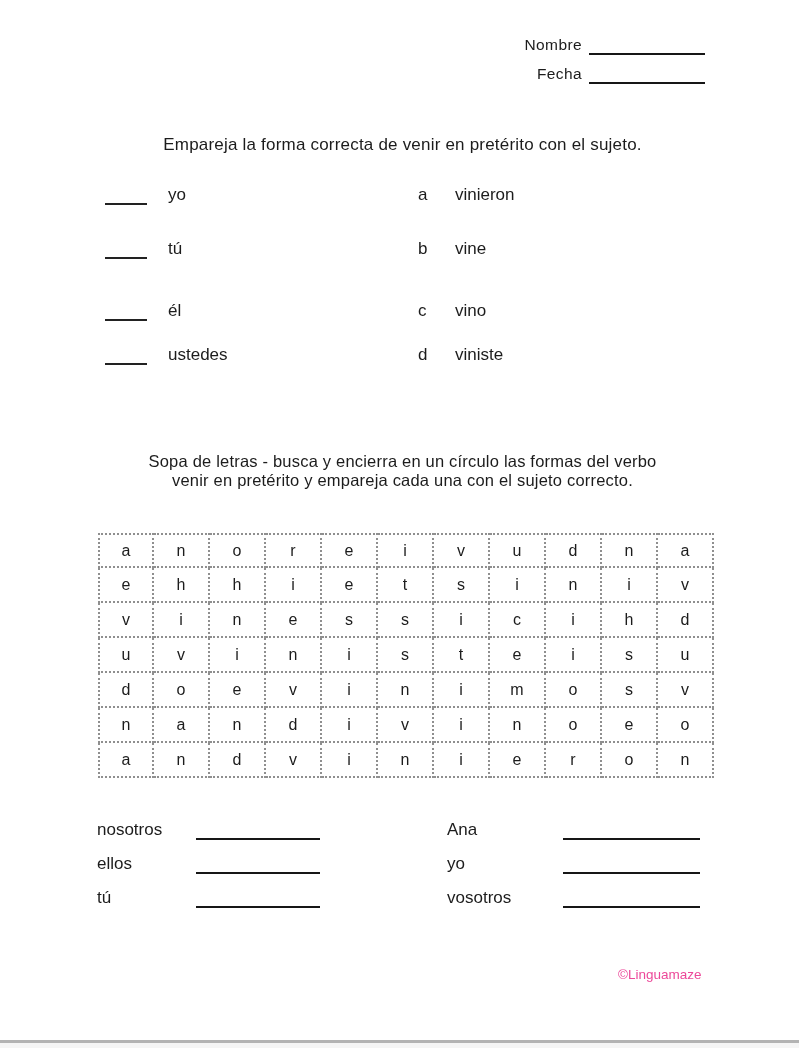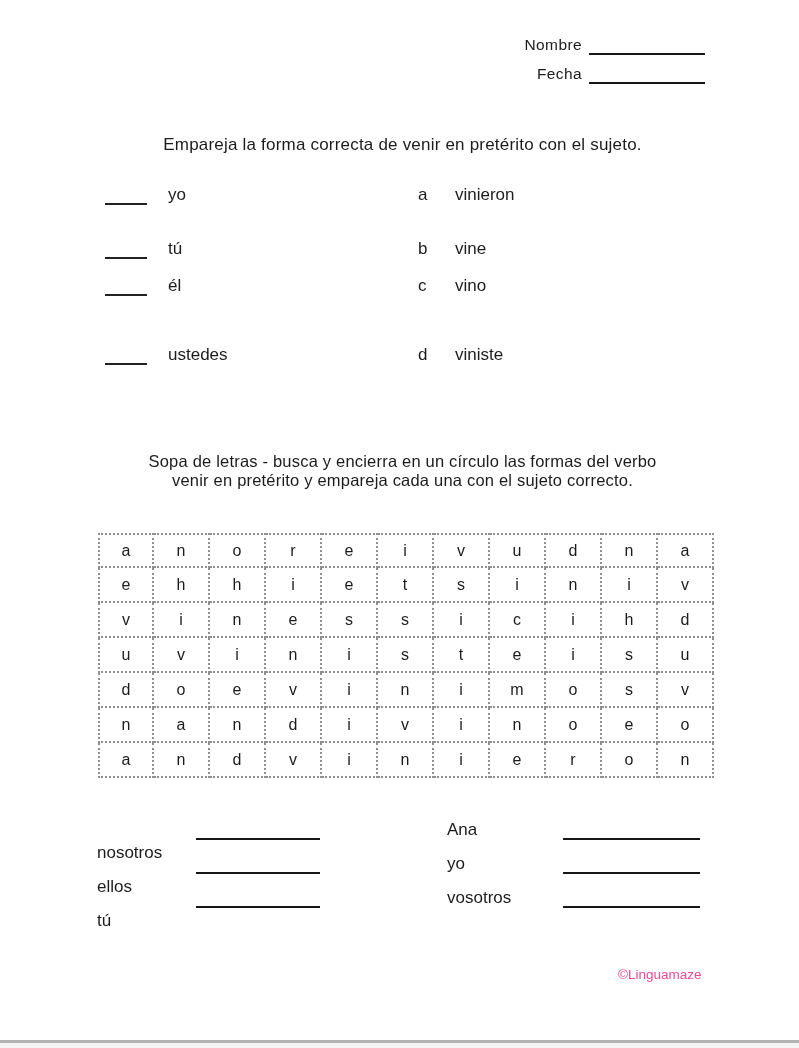--- a/index.html
+++ b/index.html
@@ -24,42 +24,42 @@
                font-size:17px; letter-spacing:.2px; }
   .bar.s1-top { top:125px; }  .sec-title.s1 { top:135px;text-align:center; }  .bar.s1-bot { top:164px; }
   .bar.s2-top { top:443px; }
   .sec-title.s2a { top:452px; font-size:16.5px; }
   .sec-title.s2b { top:471px; font-size:16.5px; }
   .bar.s2-bot { top:499px; }
 
   
   .match-row { position:absolute; left:98px; width:609px; height:26px; font-size:17px; }
   .match-row.r0 { top:185px; } .match-row.r1 { top:239px; }
-  .match-row.r2 { top:276px; } .match-row.r3 { top:345px; }
+  .match-row.r2 { top:301px; } .match-row.r3 { top:345px; }
   .match-blank { position:absolute; left:7px; top:2px; width:42px; height:16px;
                  border-bottom:2px solid #222222; }
   .match-subject { position:absolute; left:70px; top:0; }
   .match-letter  { position:absolute; left:320px; top:0; }
   .match-verb    { position:absolute; left:357px; top:0; }
 
   
   .wsgrid { position:absolute; left:98px; top:533px;
             display:grid; grid-template-columns:repeat(11, 56px);
             grid-auto-rows:35px; }
   .ws-cell { display:flex; align-items:center; justify-content:center;
              font-size:16px; border-right:2px dotted #8f8f8f;
              border-bottom:2px dotted #8f8f8f; }
   .ws-cell.first-col { border-left:2px dotted #8f8f8f; }
   .ws-cell.first-row { border-top:2px dotted #8f8f8f; }
 
   
   .ans-label { position:absolute; font-size:17px; }
   .ans-line  { position:absolute; height:18px; border-bottom:2px solid #161616; }
   .aL0 { top:820px; } .aL1 { top:854px;text-align:center; } .aL2 { top:888px; }
-  .ans-label.left  { left:97px;margin-top:23px; }
+  .ans-label.left  { left:97px; }
   .ans-line.left   { left:196px; width:124px; }
   .ans-label.right { left:435px;margin-left:12px; }
   .ans-line.right  { left:563px; width:137px; }
 
   
   .copyright { position:absolute; left:618px; top:967px; font-size:13.5px; color:#ec4899; }
   .page-edge { position:absolute; left:0; top:1040px; width:799px; height:3px; background:#b3b3b3; }
   .page-below { position:absolute; left:0; top:1043px; width:799px; height:5px; background:#f5f5f5; }
 </style>
 </head>

